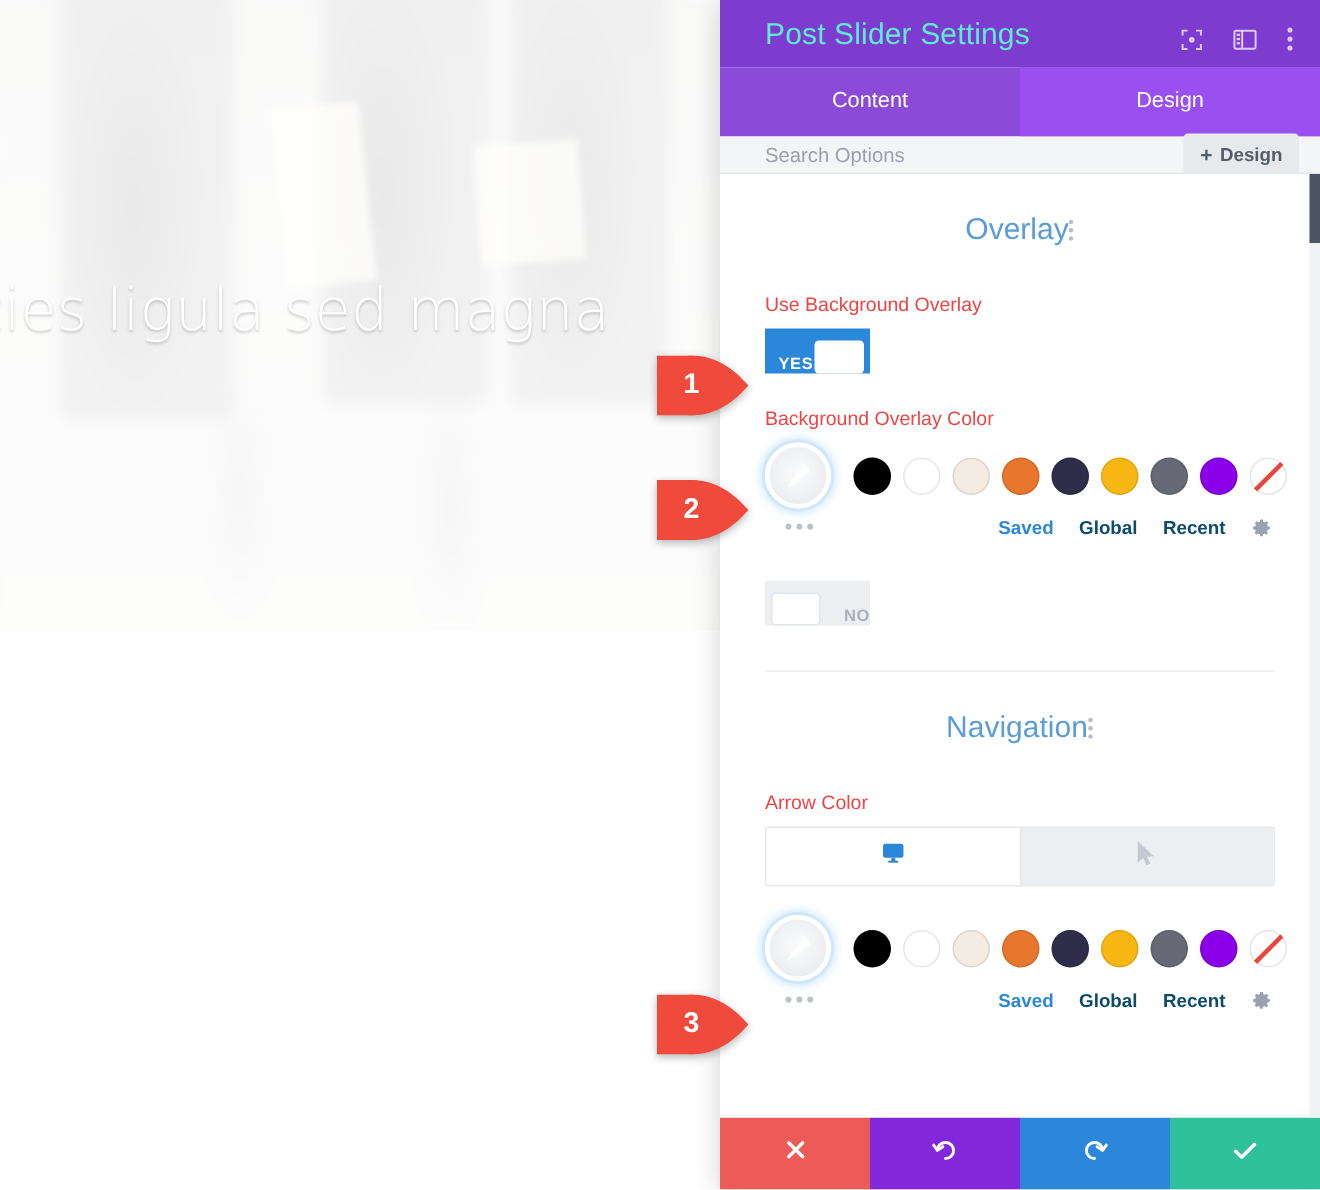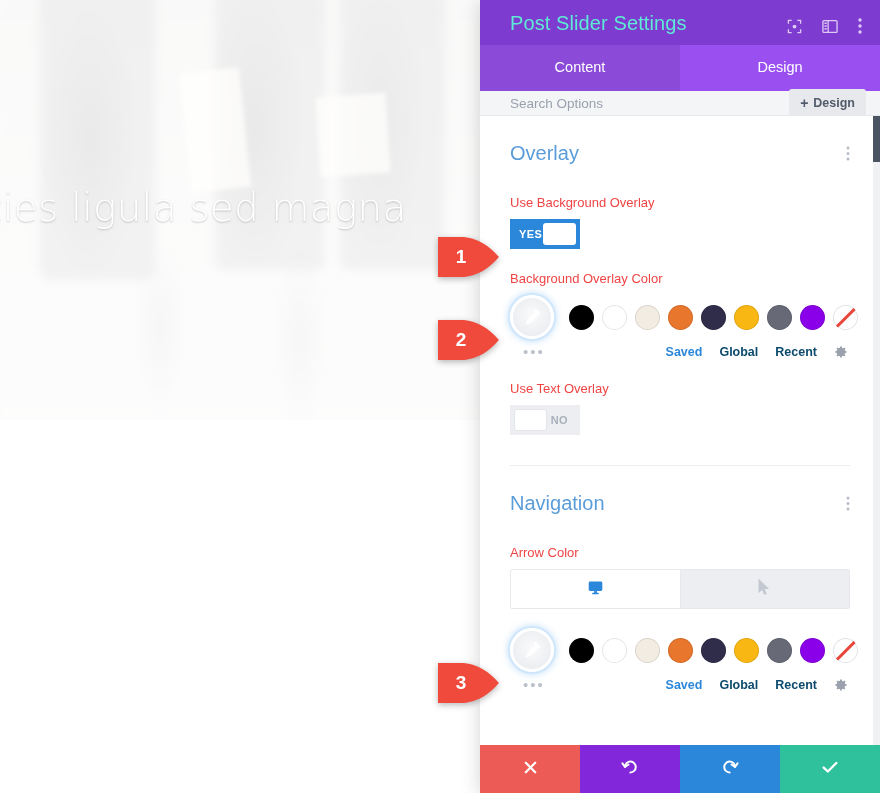--- a/index.html
+++ b/index.html
@@ -101,39 +101,39 @@
     background: #f0f1f3;
   }
   .scroll-thumb {
     position: absolute; right: 0; top: 0; width: 7px; height: 46px;
     background: #4b5463; border-radius: 0;
   }
 
   
   .section { padding: 0 30px; }
   .section-head {
-    display: flex; align-items: center; justify-content: space-between;
+    display: flex; align-items: center; justify-content: center;
     padding: 26px 0 8px;
   }
   .section-title { color: #5b9dd9; font-size: 20px; font-weight: normal; }
   .kebab { color: #b7bdc7; line-height: 0; cursor: pointer; }
 
   .field-label {
     font-size: 13px; font-weight: normal; color: #ef4444;
     margin: 22px 0 9px;
   }
 
   
   .toggle {
     width: 70px; height: 30px; border-radius: 0;
-    display: flex; align-items: center; cursor: pointer;
+    display: flex; align-items: flex-end; cursor: pointer;
     font-size: 11px; font-weight: bold; letter-spacing: .4px;
   }
   .toggle.on { background: #2b87da; justify-content: flex-start; padding-left: 9px; }
-  .toggle.off { background: #eceef1; justify-content: flex-end; padding-right: 12px; }
+  .toggle.off { background: #eceef1; justify-content: flex-end; padding-right: 0; margin-top: 28px; }
   .toggle.on .knob {
     width: 33px; height: 22px; background: #fff; border-radius: 3px;
     position: absolute; right: 4px;
   }
   .toggle.off .knob {
     width: 33px; height: 22px; background: #fff; border-radius: 3px;
     position: absolute; left: 4px; border: 1px solid #e2e5e9;
   }
   .toggle-wrap { position: relative; width: 70px; height: 30px; }
   .toggle .lbl-on { color: #ffffff; }
@@ -313,21 +313,20 @@
             <span class="lnk">Recent</span>
             <span class="gear">
               <svg width="14" height="14" viewBox="0 0 20 20" fill="currentColor">
                 <path d="M10 6.6a3.4 3.4 0 100 6.8 3.4 3.4 0 000-6.8zm0 5.2a1.8 1.8 0 110-3.6 1.8 1.8 0 010 3.6z"></path>
                 <path d="M18 11.2v-2.4l-2-.35a6.3 6.3 0 00-.62-1.5l1.16-1.65-1.7-1.7-1.65 1.16a6.3 6.3 0 00-1.5-.62L11.2 2H8.8l-.35 2a6.3 6.3 0 00-1.5.62L5.3 3.46l-1.7 1.7 1.16 1.65a6.3 6.3 0 00-.62 1.5L2 8.8v2.4l2 .35c.14.53.35 1.03.62 1.5l-1.16 1.65 1.7 1.7 1.65-1.16c.47.27.97.48 1.5.62l.35 2h2.4l.35-2c.53-.14 1.03-.35 1.5-.62l1.65 1.16 1.7-1.7-1.16-1.65c.27-.47.48-.97.62-1.5l2-.35z"></path>
               </svg>
             </span>
           </span>
         </div>
 
-        <div class="field-label">Use Text Overlay</div>
         <div class="toggle-wrap">
           <div class="toggle off">
             <span class="lbl-off">NO</span>
             <span class="knob"></span>
           </div>
         </div>
 
         <div class="divider"></div>
       </div>
 

